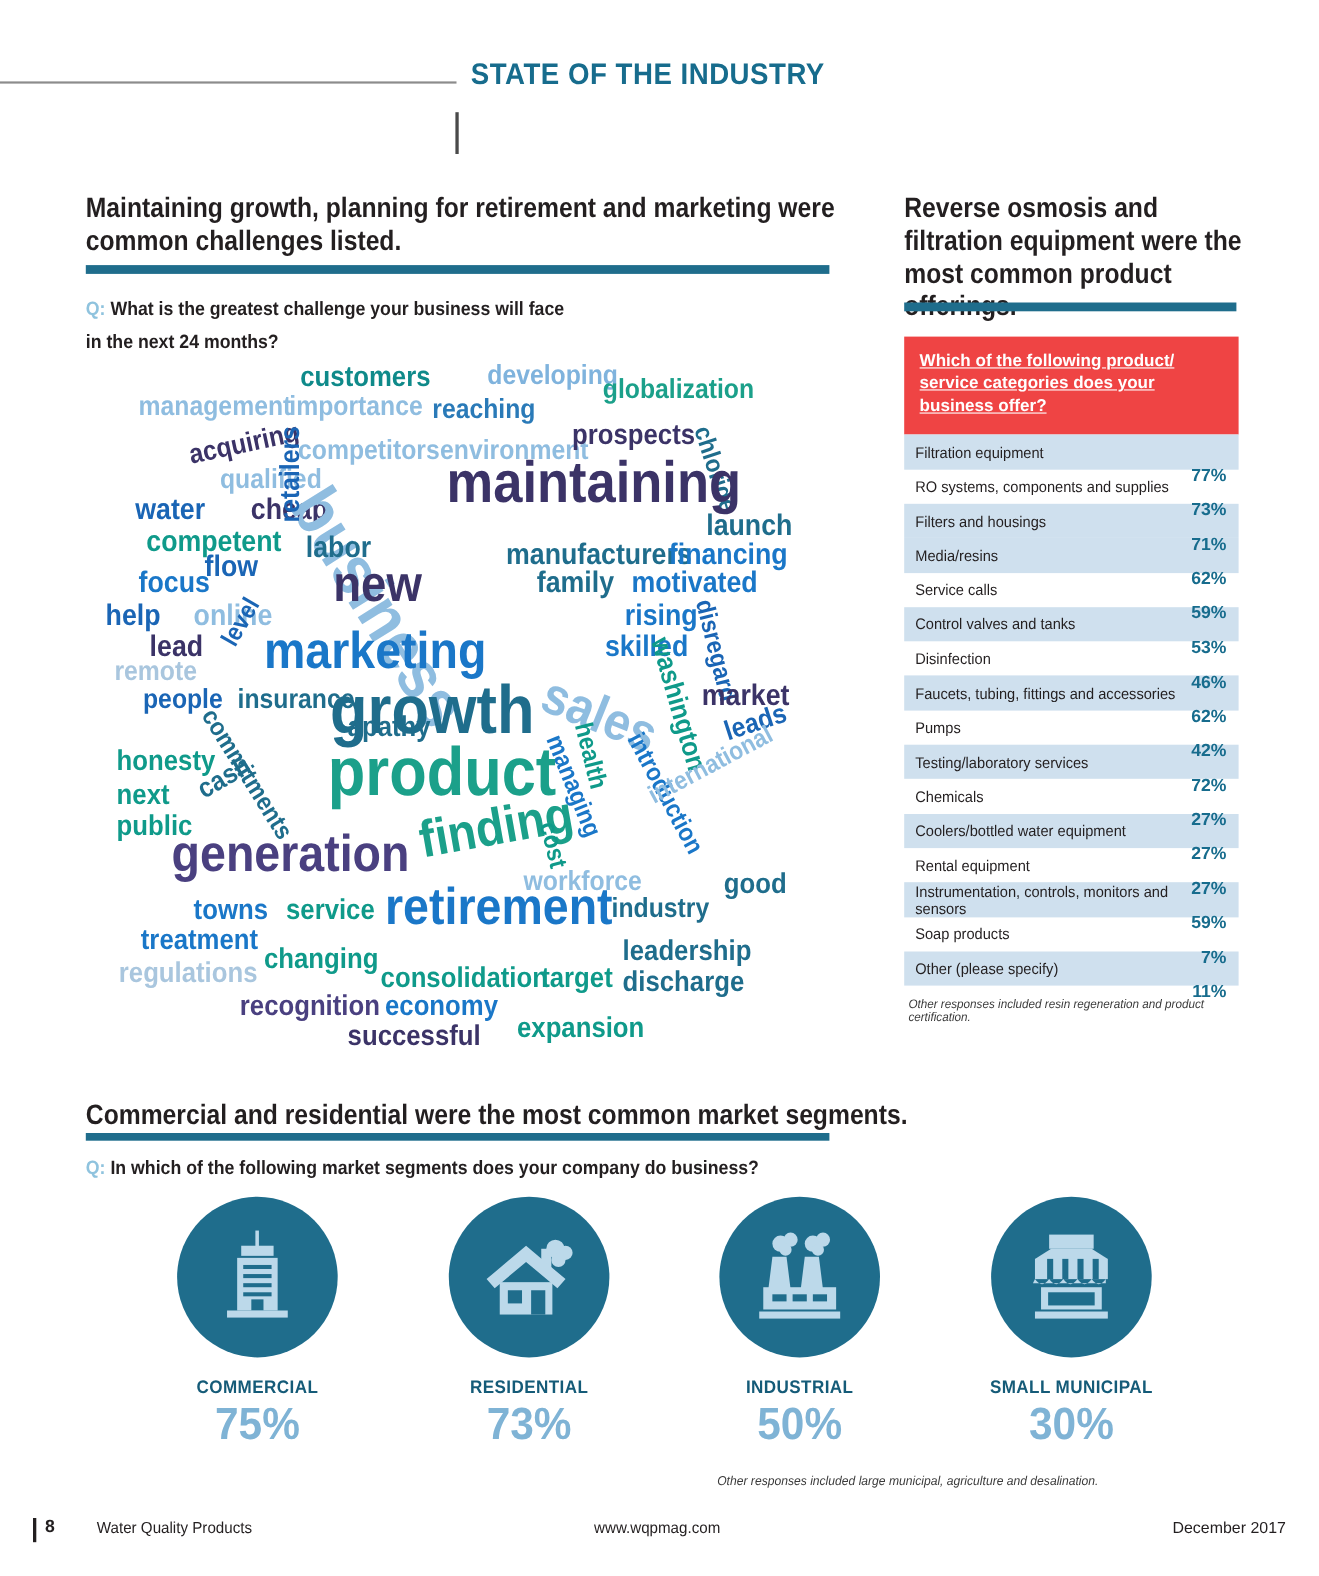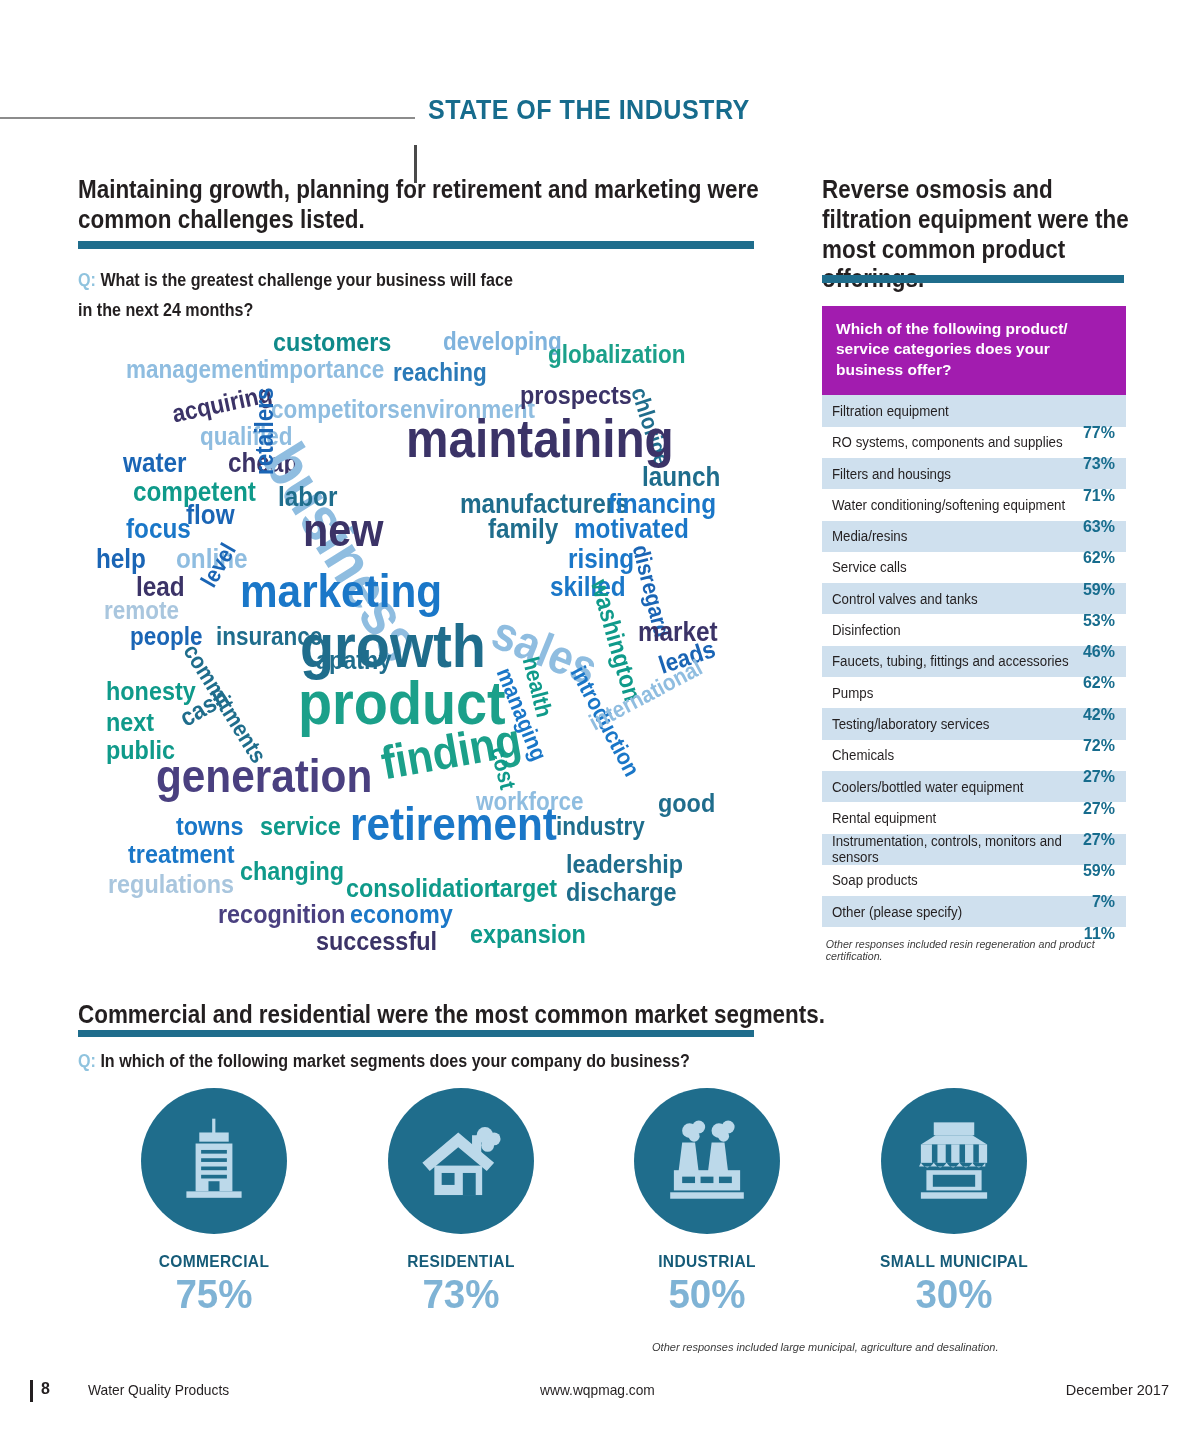--- a/index.html
+++ b/index.html
@@ -6,21 +6,21 @@
   html, body {
     width: 1199px; height: 1433px;
     background: #ffffff;
     font-family: "Liberation Sans", sans-serif;
     color: #231f20;
     overflow: hidden;
   }
   .page { position: relative; width: 1199px; height: 1433px; }
 
   
-  .runhead { position: absolute; top: 52px; left: 0; width: 949px; height: 44px; margin-top: 43px; }
+  .runhead { position: absolute; top: 52px; left: 0; width: 949px; height: 44px; }
   .runhead-rule {
     position: absolute; left: 0; top: 22px; width: 415px; height: 2px;
     background: #8c8c8c;
   }
   .runhead-tick {
     position: absolute; left: 414px; top: 50px; width: 3px; height: 38px;
     background: #4a4a4a;
   }
   .runhead-title {
     position: absolute; left: 428px; top: 0px;
@@ -66,23 +66,23 @@
   }
 
   
   #right-head { position: absolute; left: 822px; top: 175px; width: 360px; font-size: 25.5px; }
   #right-rule { position: absolute; left: 822px; top: 275px; width: 302px; height: 8px; }
 
   #product-table {
     position: absolute; left: 822px; top: 306px; width: 304px;
   }
   .tbl-head {
-    background: #a21caf; color: #ffffff;
+    background: #ef4444; color: #ffffff;
     padding: 13px 14px 15px 14px;
-    font-size: 15.5px; font-weight: bold; line-height: 1.32;
+    font-size: 15.5px; font-weight: bold; line-height: 1.32; text-decoration: underline;
   }
   .tbl-row {
     display: flex; align-items: center; justify-content: space-between;
     height: 31.3px; padding: 0 11px 0 10px;
   }
   .tbl-row.alt { background: #cfe0ee; }
   .tbl-row .lbl {
     font-family: "Liberation Sans Narrow", "Liberation Sans", sans-serif;
     font-size: 14px; color: #231f20; transform: scaleX(.95); transform-origin: left center;
   }
@@ -96,21 +96,21 @@
     font-size: 11.2px; font-style: italic; color: #3b3b3b;
     transform: scaleX(.95); transform-origin: left center;
   }
 
   
   #bottom-head { position: absolute; left: 78px; top: 1000px; width: 850px; font-size: 25.5px; }
   #bottom-rule { position: absolute; left: 78px; top: 1030px; width: 676px; height: 7px; }
   #q2 { position: absolute; left: 78px; top: 1051px; }
 
   #segments {
-    position: absolute; left: 124px; top: 1088px; width: 920px; height: 250px;
+    position: absolute; left: 144px; top: 1088px; width: 920px; height: 250px;
     display: flex; justify-content: space-between;
   }
   .seg { width: 180px; text-align: center; }
   .seg-circle {
     width: 146px; height: 146px; border-radius: 50%;
     background: #1f6d8c; margin: 0 auto 18px auto;
     display: flex; align-items: center; justify-content: center;
   }
   .seg-circle svg { display: block; }
   .seg-label {
@@ -264,24 +264,20 @@
           <span class="val">77%</span>
         </div>
         <div class="tbl-row">
           <span class="lbl">RO systems, components and supplies</span>
           <span class="val">73%</span>
         </div>
         <div class="tbl-row alt">
           <span class="lbl">Filters and housings</span>
           <span class="val">71%</span>
         </div>
-        <div class="tbl-row">
-          <span class="lbl">Water conditioning/softening equipment</span>
-          <span class="val">63%</span>
-        </div>
         <div class="tbl-row alt">
           <span class="lbl">Media/resins</span>
           <span class="val">62%</span>
         </div>
         <div class="tbl-row">
           <span class="lbl">Service calls</span>
           <span class="val">59%</span>
         </div>
         <div class="tbl-row alt">
           <span class="lbl">Control valves and tanks</span>

